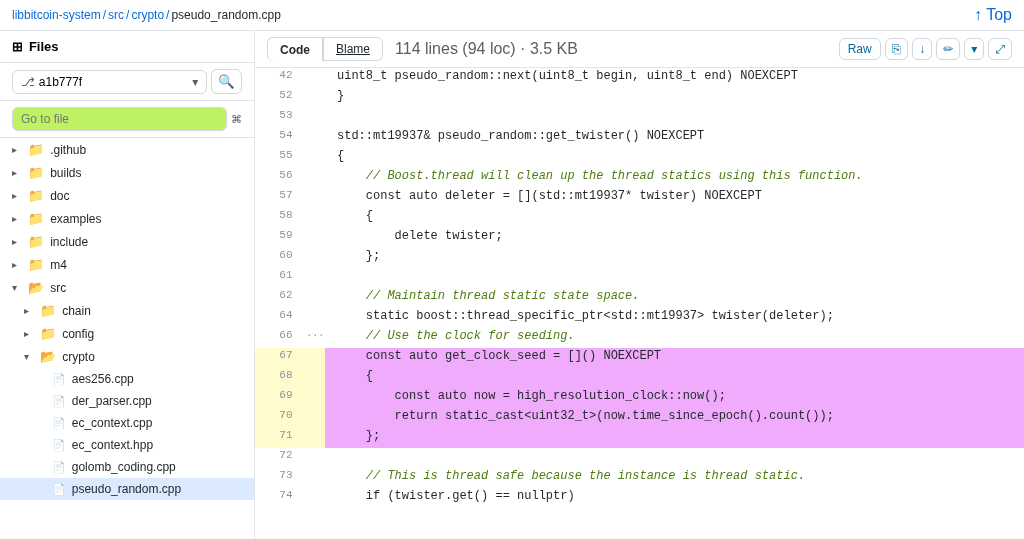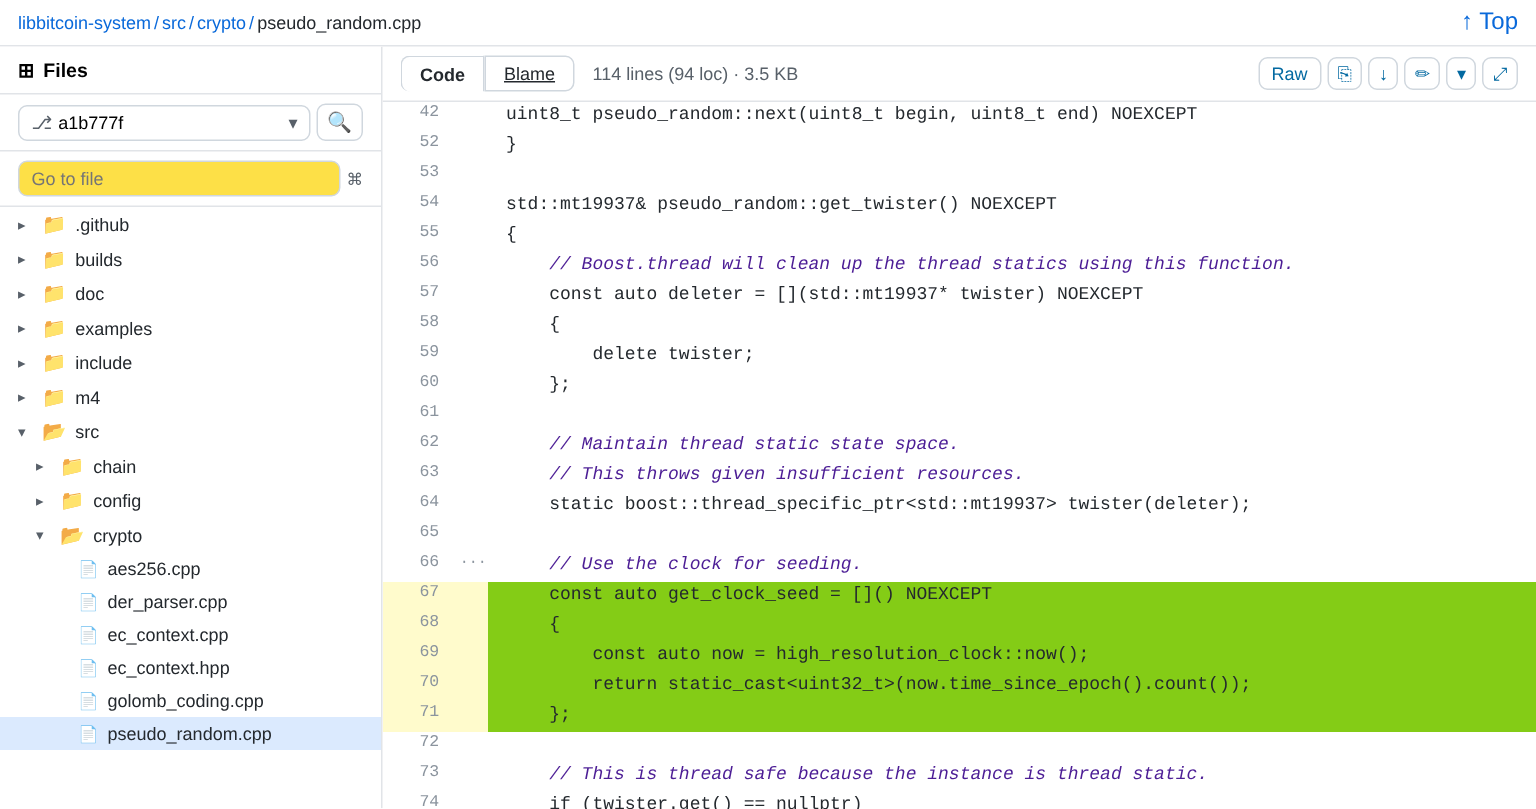--- a/index.html
+++ b/index.html
@@ -41,21 +41,21 @@
     .search-btn {
       border: 1px solid #d0d7de; border-radius: 6px; padding: 4px 6px;
       background: #fff; cursor: pointer; color: #586069;
     }
     .goto-file {
       display: flex; align-items: center; gap: 4px; padding: 6px 12px;
       border-bottom: 1px solid #e1e4e8;
     }
     .goto-input {
       flex: 1; border: 1px solid #d0d7de; border-radius: 6px; padding: 4px 8px;
-      font-size: 12px; color: #586069; background: #fde047;
+      font-size: 12px; color: #586069; background: #bef264;
     }
     .goto-icon { color: #586069; font-size: 11px; }
 
     .file-tree { overflow-y: auto; flex: 1; }
 
     .tree-item {
       display: flex; align-items: center; gap: 6px; padding: 4px 12px;
       cursor: pointer; font-size: 12px; color: #24292e; user-select: none;
     }
     .tree-item.active { background: #dbeafe; }
@@ -74,21 +74,21 @@
       padding: 6px 12px; border-bottom: 1px solid #e1e4e8; flex-shrink: 0;
     }
     .code-tabs { display: flex; gap: 0; }
     .tab-btn {
       padding: 4px 12px; border: 1px solid #d0d7de; font-size: 12px;
       cursor: pointer; background: #fff; color: #24292e;
     }
     .tab-btn.active { background: #fff; font-weight: 600; border-bottom: none; z-index: 1; }
     .tab-btn:first-child { border-radius: 6px 0 0 6px; }
     .tab-btn:last-child { border-radius: 0 6px 6px 0; text-decoration: underline; }
-    .file-info { font-size: 12px; color: #586069; margin-left: 12px; text-align: right; }
+    .file-info { font-size: 16px; color: #586069; margin-left: 12px; text-align: right; }
     .toolbar-actions { display: flex; align-items: center; gap: 4px; }
     .action-btn {
       border: 1px solid #d0d7de; border-radius: 6px; padding: 3px 8px;
       background: #fff; cursor: pointer; font-size: 12px; color: #0369a1;
       display: flex; align-items: center; gap: 3px;
     }
     .action-btn.icon-only { padding: 3px 6px; }
 
     .code-content { flex: 1; overflow-y: auto; overflow-x: auto; background: #fff; }
     .code-table { width: 100%; border-collapse: collapse; font-family: 'SFMono-Regular', Consolas, 'Liberation Mono', Menlo, monospace; font-size: 12px; }
@@ -99,22 +99,22 @@
       padding-top: 1px; font-size: 11px; border-right: 1px solid transparent;
     }
     .code-table .line-dot {
       width: 20px; min-width: 20px; text-align: center; color: #8b949e;
       font-size: 10px; vertical-align: top; padding-top: 2px;
     }
     .code-table .line-code {
       padding: 0 12px; white-space: pre; color: #24292e; vertical-align: top; padding-top: 1px;
     }
     .highlighted-row { background: #fffbcc; }
-    .highlighted-row .line-code { background: #84cc16; }
-    .cm { color: #4c1d95; font-style: italic; }
+    .highlighted-row .line-code { background: #f0abfc; }
+    .cm { color: #4d7c0f; font-style: italic; }
 
     
     .file-tree::-webkit-scrollbar { width: 4px; }
     .file-tree::-webkit-scrollbar-thumb { background: #d0d7de; border-radius: 2px; }
   </style>
 </head>
 <body>
 
 <div class="breadcrumb-bar">
   <div style="display:flex;align-items:flex-end;gap:2px;">
@@ -324,33 +324,23 @@
               <td class="line-num">61</td>
               <td class="line-dot"></td>
               <td class="line-code"></td>
             </tr>
             <tr>
               <td class="line-num">62</td>
               <td class="line-dot"></td>
               <td class="line-code"><span class="cm">    // Maintain thread static state space.</span></td>
             </tr>
             <tr>
-              <td class="line-num">63</td>
-              <td class="line-dot"></td>
-              <td class="line-code"><span class="cm">    // This throws given insufficient resources.</span></td>
-            </tr>
-            <tr>
               <td class="line-num">64</td>
               <td class="line-dot"></td>
               <td class="line-code">    static boost::thread_specific_ptr&lt;std::mt19937&gt; twister(deleter);</td>
-            </tr>
-            <tr>
-              <td class="line-num">65</td>
-              <td class="line-dot"></td>
-              <td class="line-code"></td>
             </tr>
             <tr>
               <td class="line-num">66</td>
               <td class="line-dot">···</td>
               <td class="line-code"><span class="cm">    // Use the clock for seeding.</span></td>
             </tr>
             <tr class="highlighted-row">
               <td class="line-num">67</td>
               <td class="line-dot"></td>
               <td class="line-code">    const auto get_clock_seed = []() NOEXCEPT</td>

